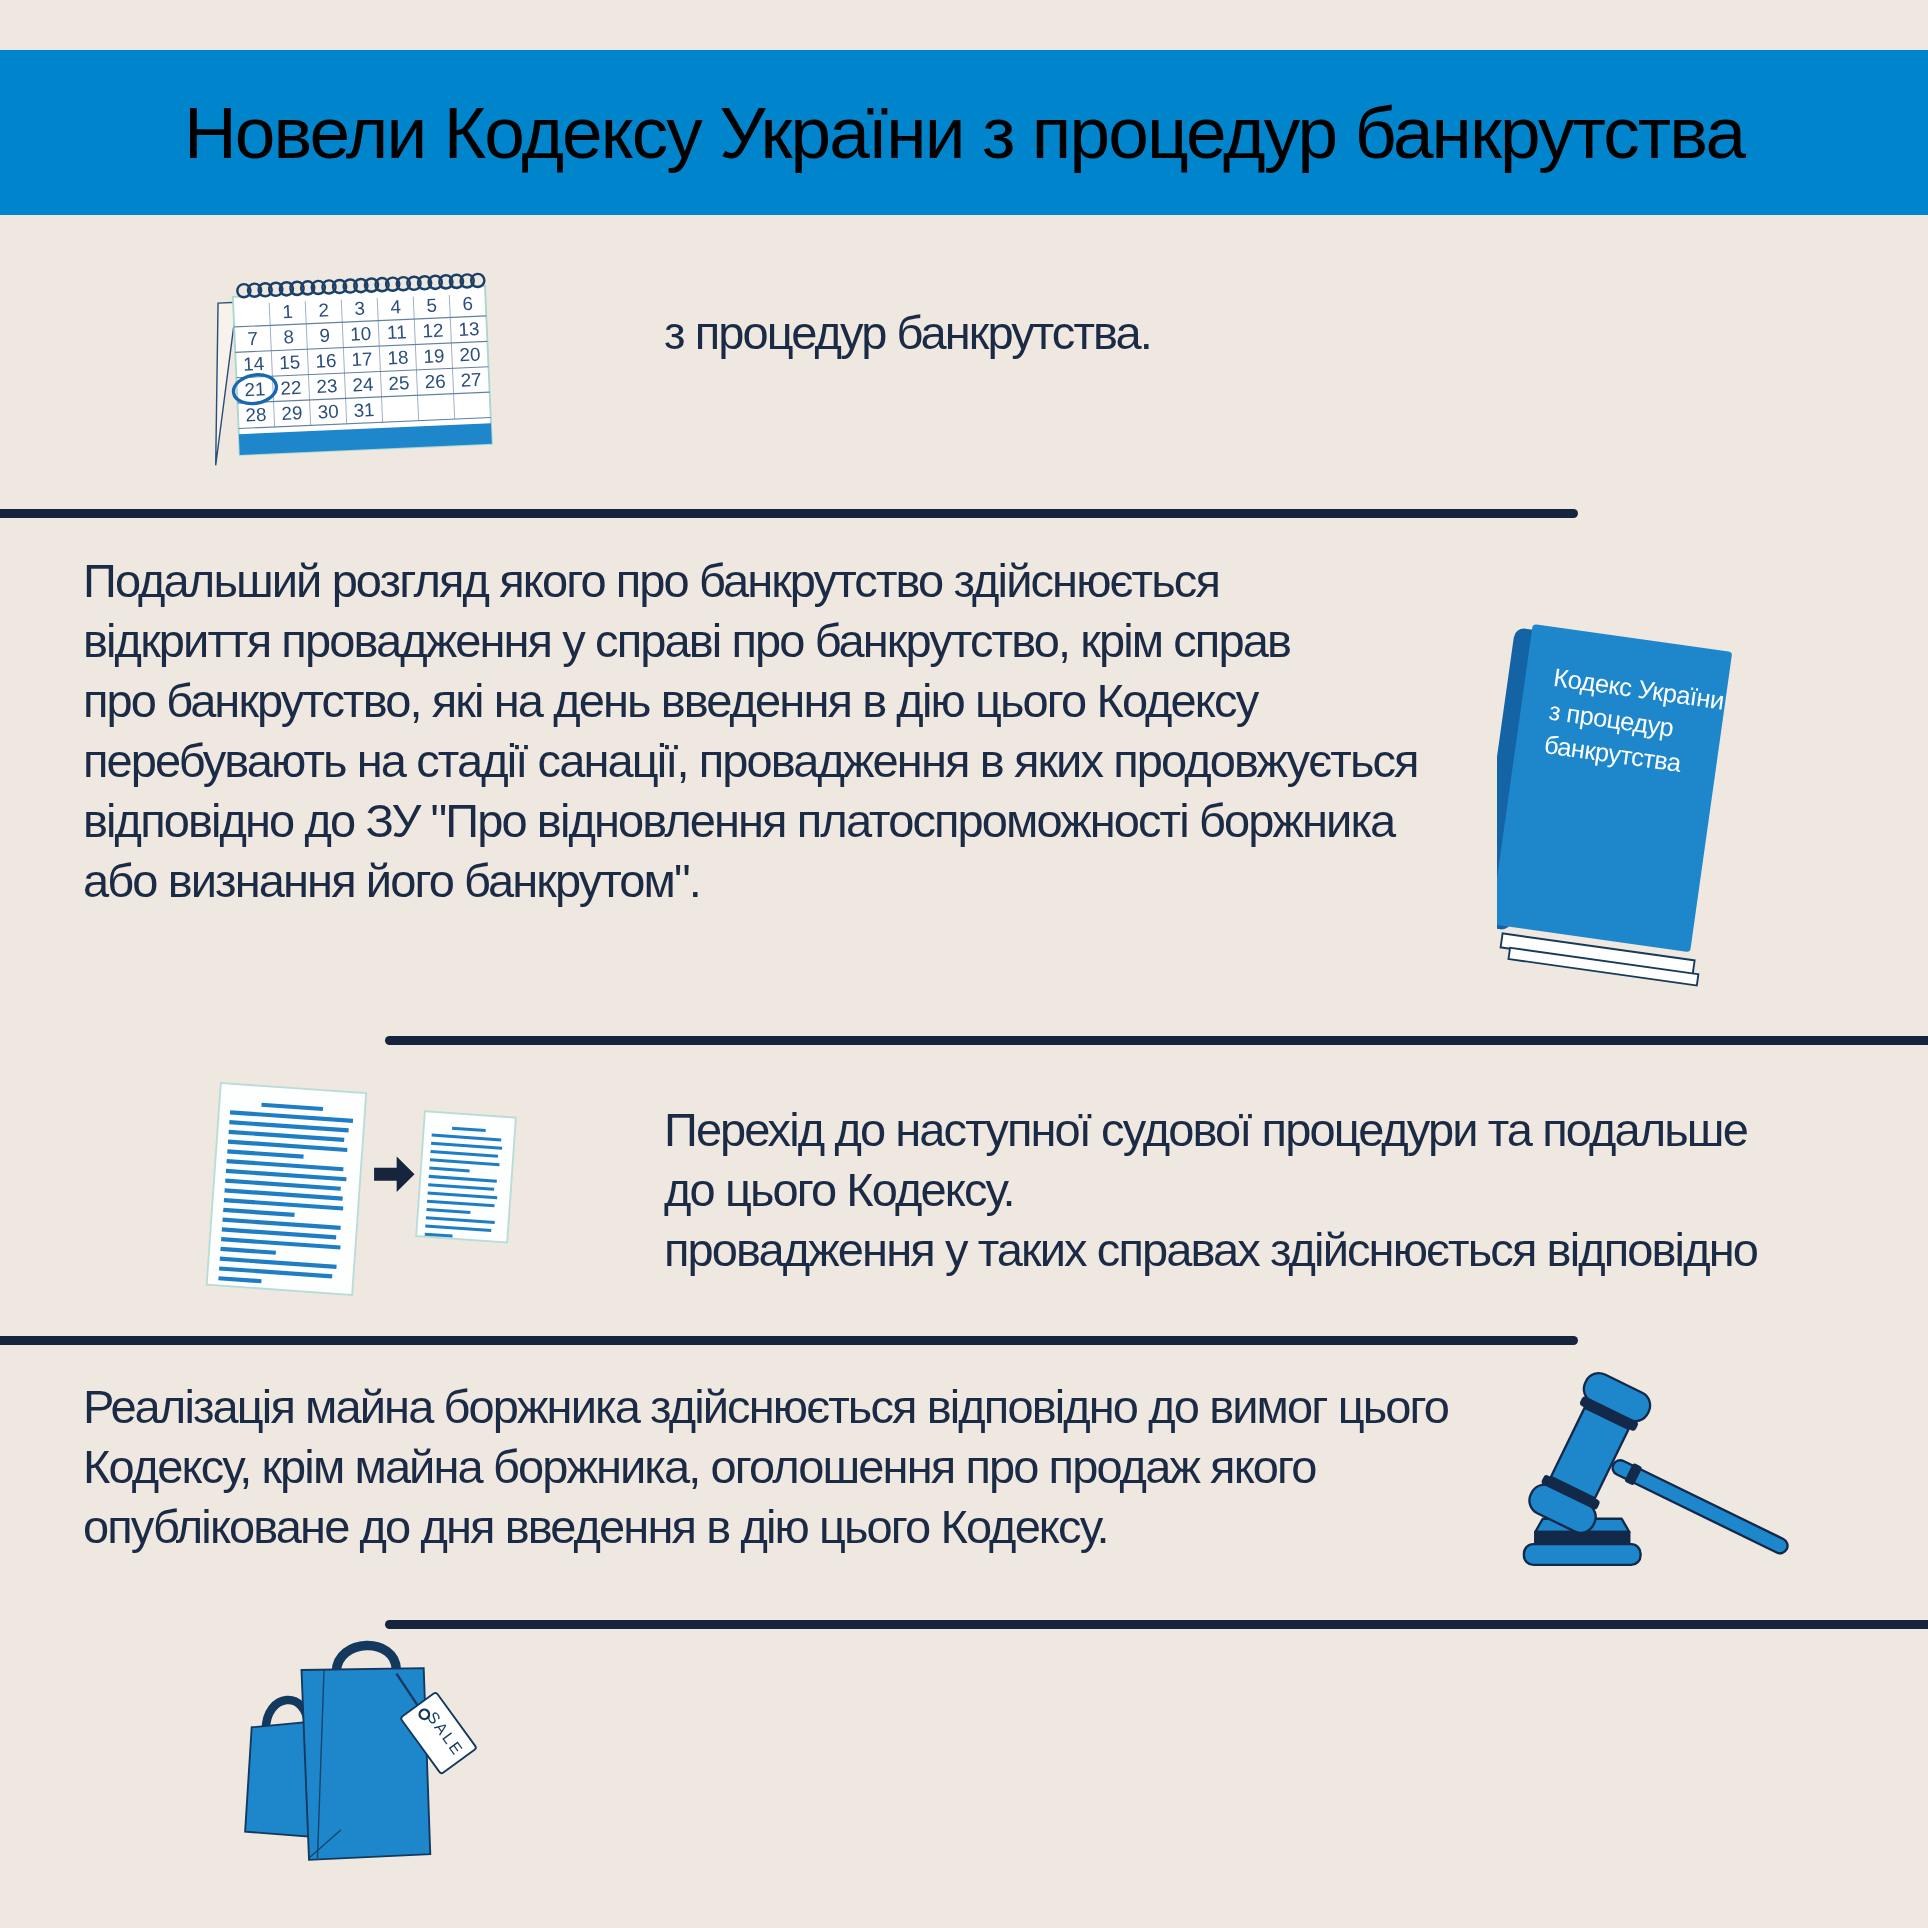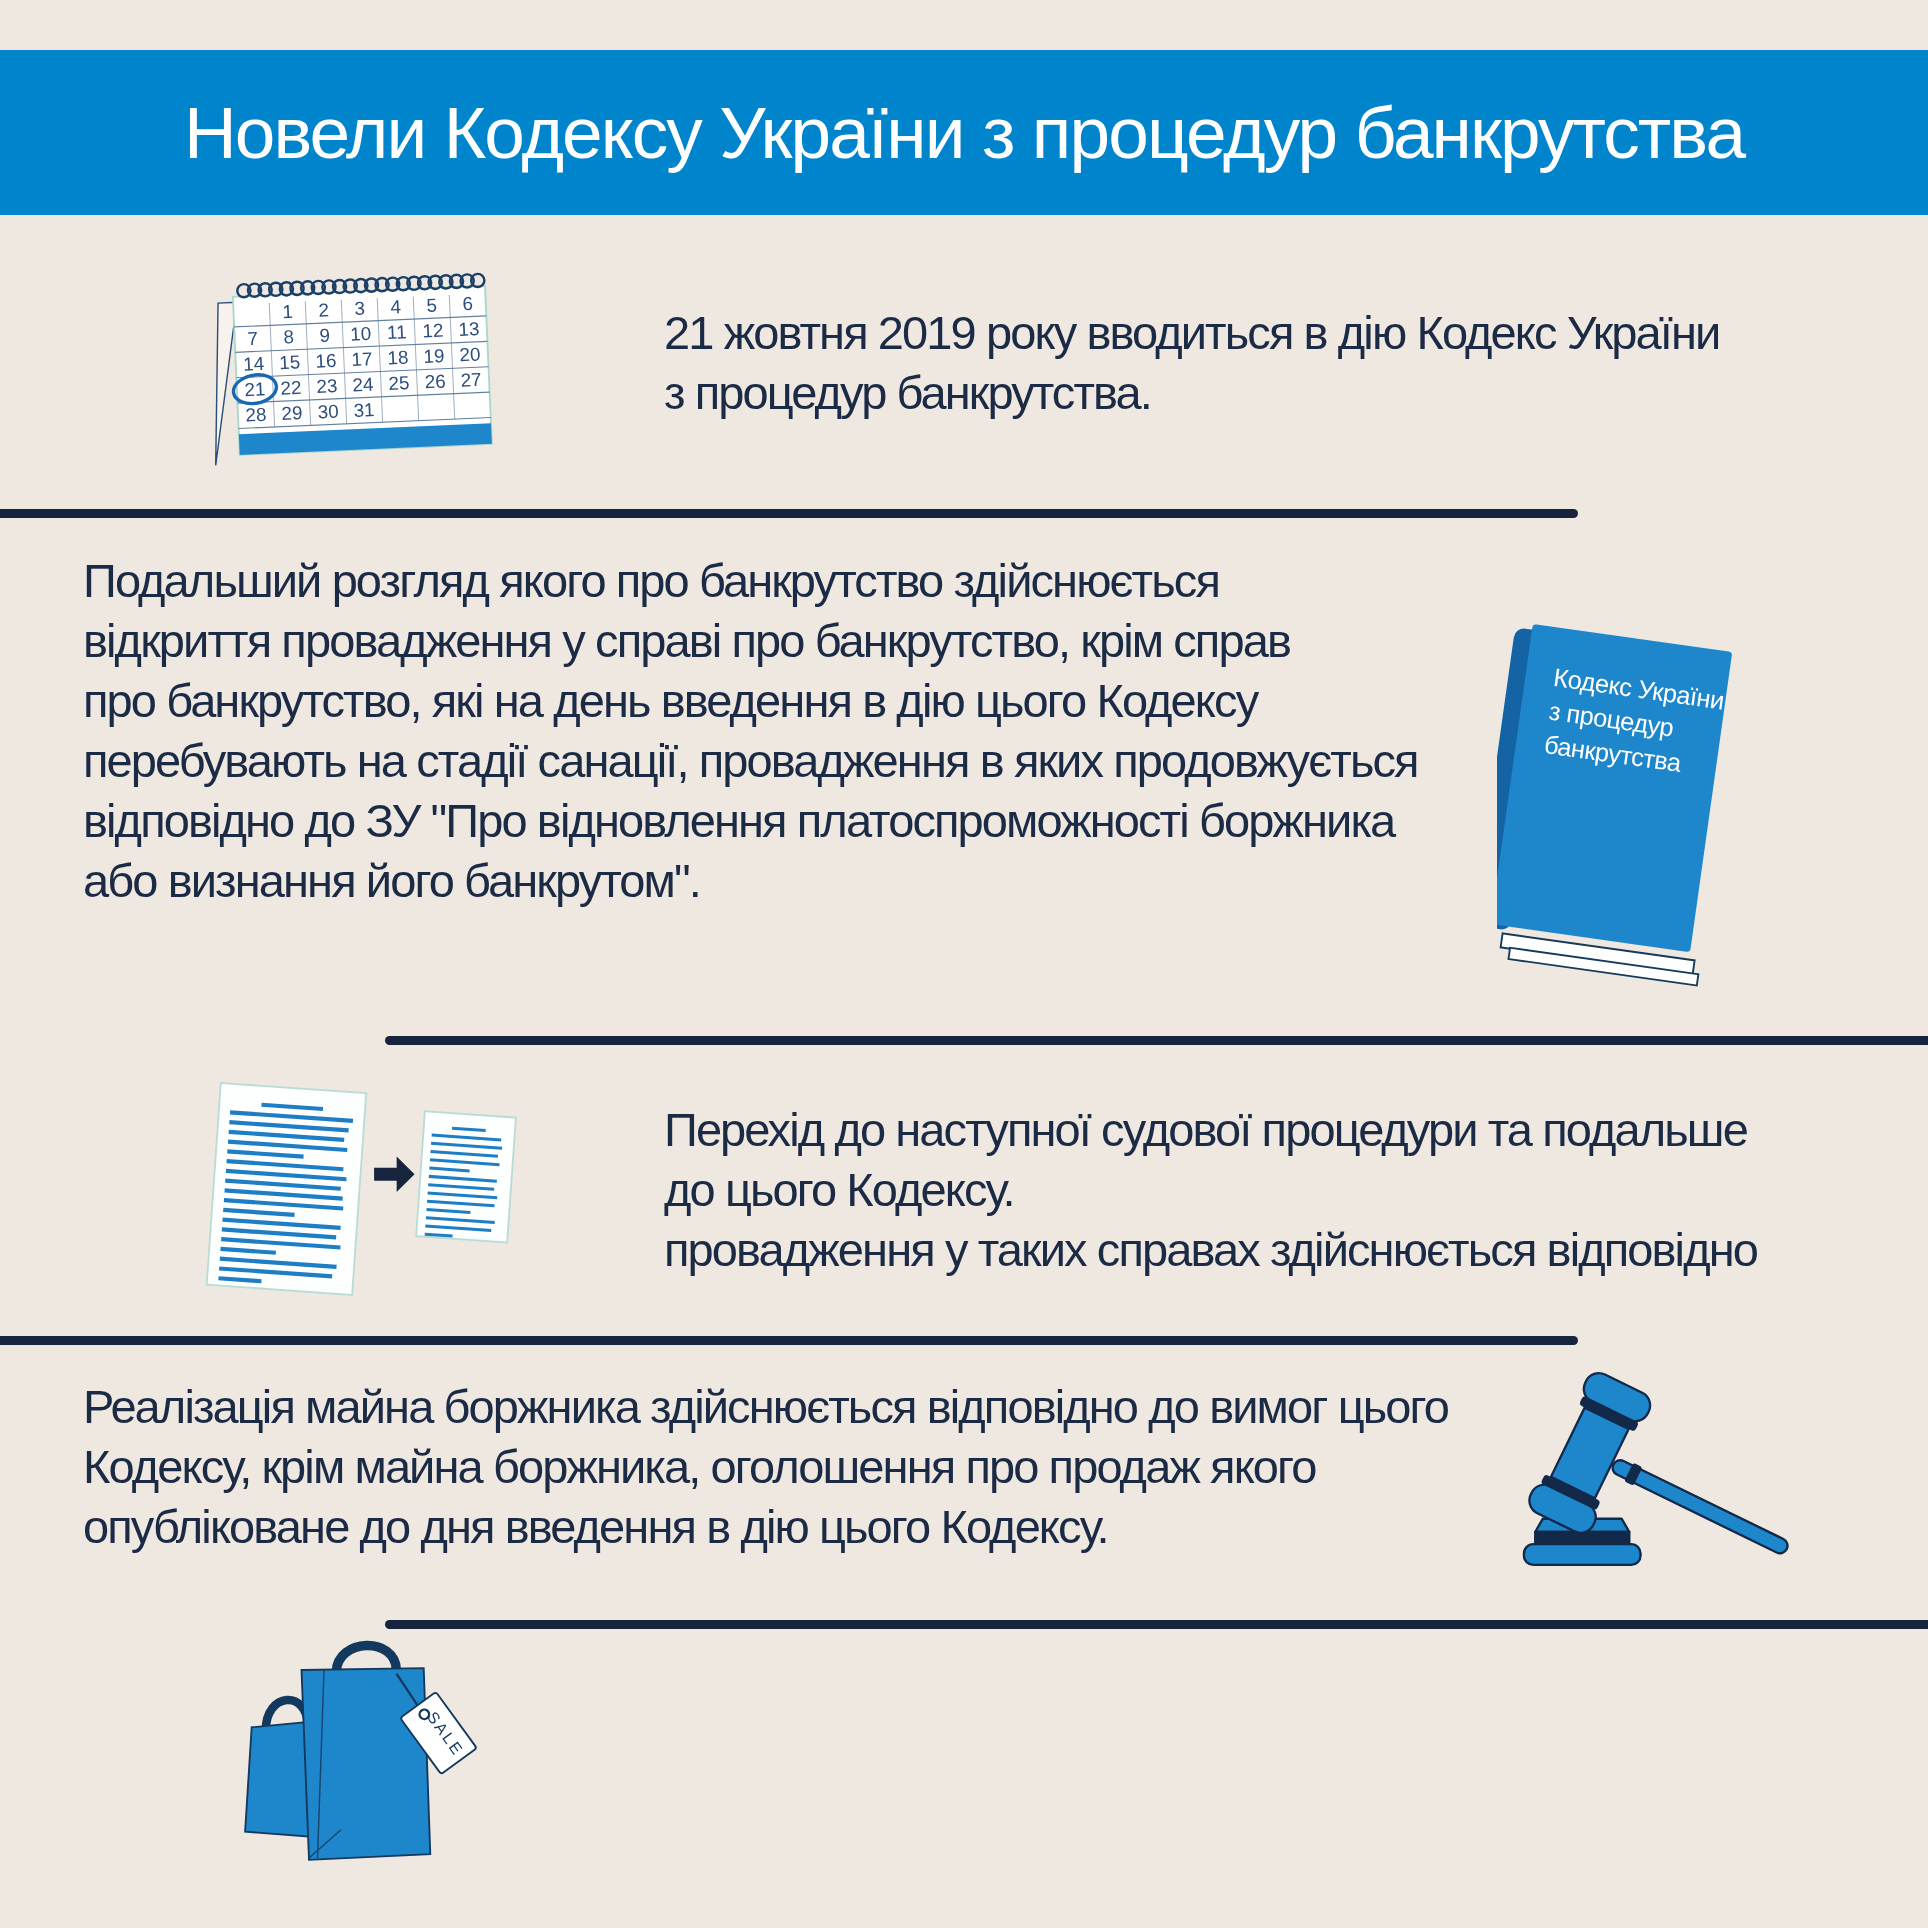--- a/index.html
+++ b/index.html
@@ -8,21 +8,21 @@
     background:#EFE8E1;
     font-family:"Liberation Sans", sans-serif;
     color:#1C2B45;
   }
   
   .banner{
     position:absolute;left:0;top:50px;width:1928px;height:165px;
     background:#0084CC;display:flex;align-items:center;justify-content:center;
   }
   .banner h1{
-    margin:0;color:#ffffff;font-size:73px;font-weight:400;letter-spacing:-1.9px;
+    margin:0;color:#000000;font-size:73px;font-weight:400;letter-spacing:-1.9px;
     white-space:nowrap;
   }
   
   .textblock{position:absolute;font-size:47px;line-height:60px;letter-spacing:-1.9px;color:#1C2B45;}
   .textblock div{white-space:nowrap;}
   
   .divider{position:absolute;height:8.5px;background:#16243E;}
   .divider.left{left:0;width:1578px;border-radius:0 4.7px 4.7px 0;}
   .divider.right{left:385px;width:1543px;border-radius:4.7px 0 0 4.7px;}
   
@@ -119,21 +119,20 @@
           <text x="284.9" y="146" text-anchor="middle" class="cal-num">27</text>
           <text x="55.1" y="173" text-anchor="middle" class="cal-num">28</text>
           <text x="93.4" y="173" text-anchor="middle" class="cal-num">29</text>
           <text x="131.8" y="173" text-anchor="middle" class="cal-num">30</text>
           <text x="170.0" y="173" text-anchor="middle" class="cal-num">31</text>
         </g>
     </g>
   </svg>
 
   <div class="textblock" style="left:664px;top:303px">
-    <div>21 жовтня 2019 року вводиться в дію Кодекс України</div>
     <div>з процедур банкрутства.</div>
   </div>
 
   <div class="divider left" style="top:509px"></div>
 
   <div class="textblock" style="left:83px;top:551px">
     <div>Подальший розгляд якого про банкрутство здійснюється</div>
     <div>відкриття провадження у справі про банкрутство, крім справ</div>
     <div>про банкрутство, які на день введення в дію цього Кодексу</div>
     <div>перебувають на стадії санації, провадження в яких продовжується</div>

